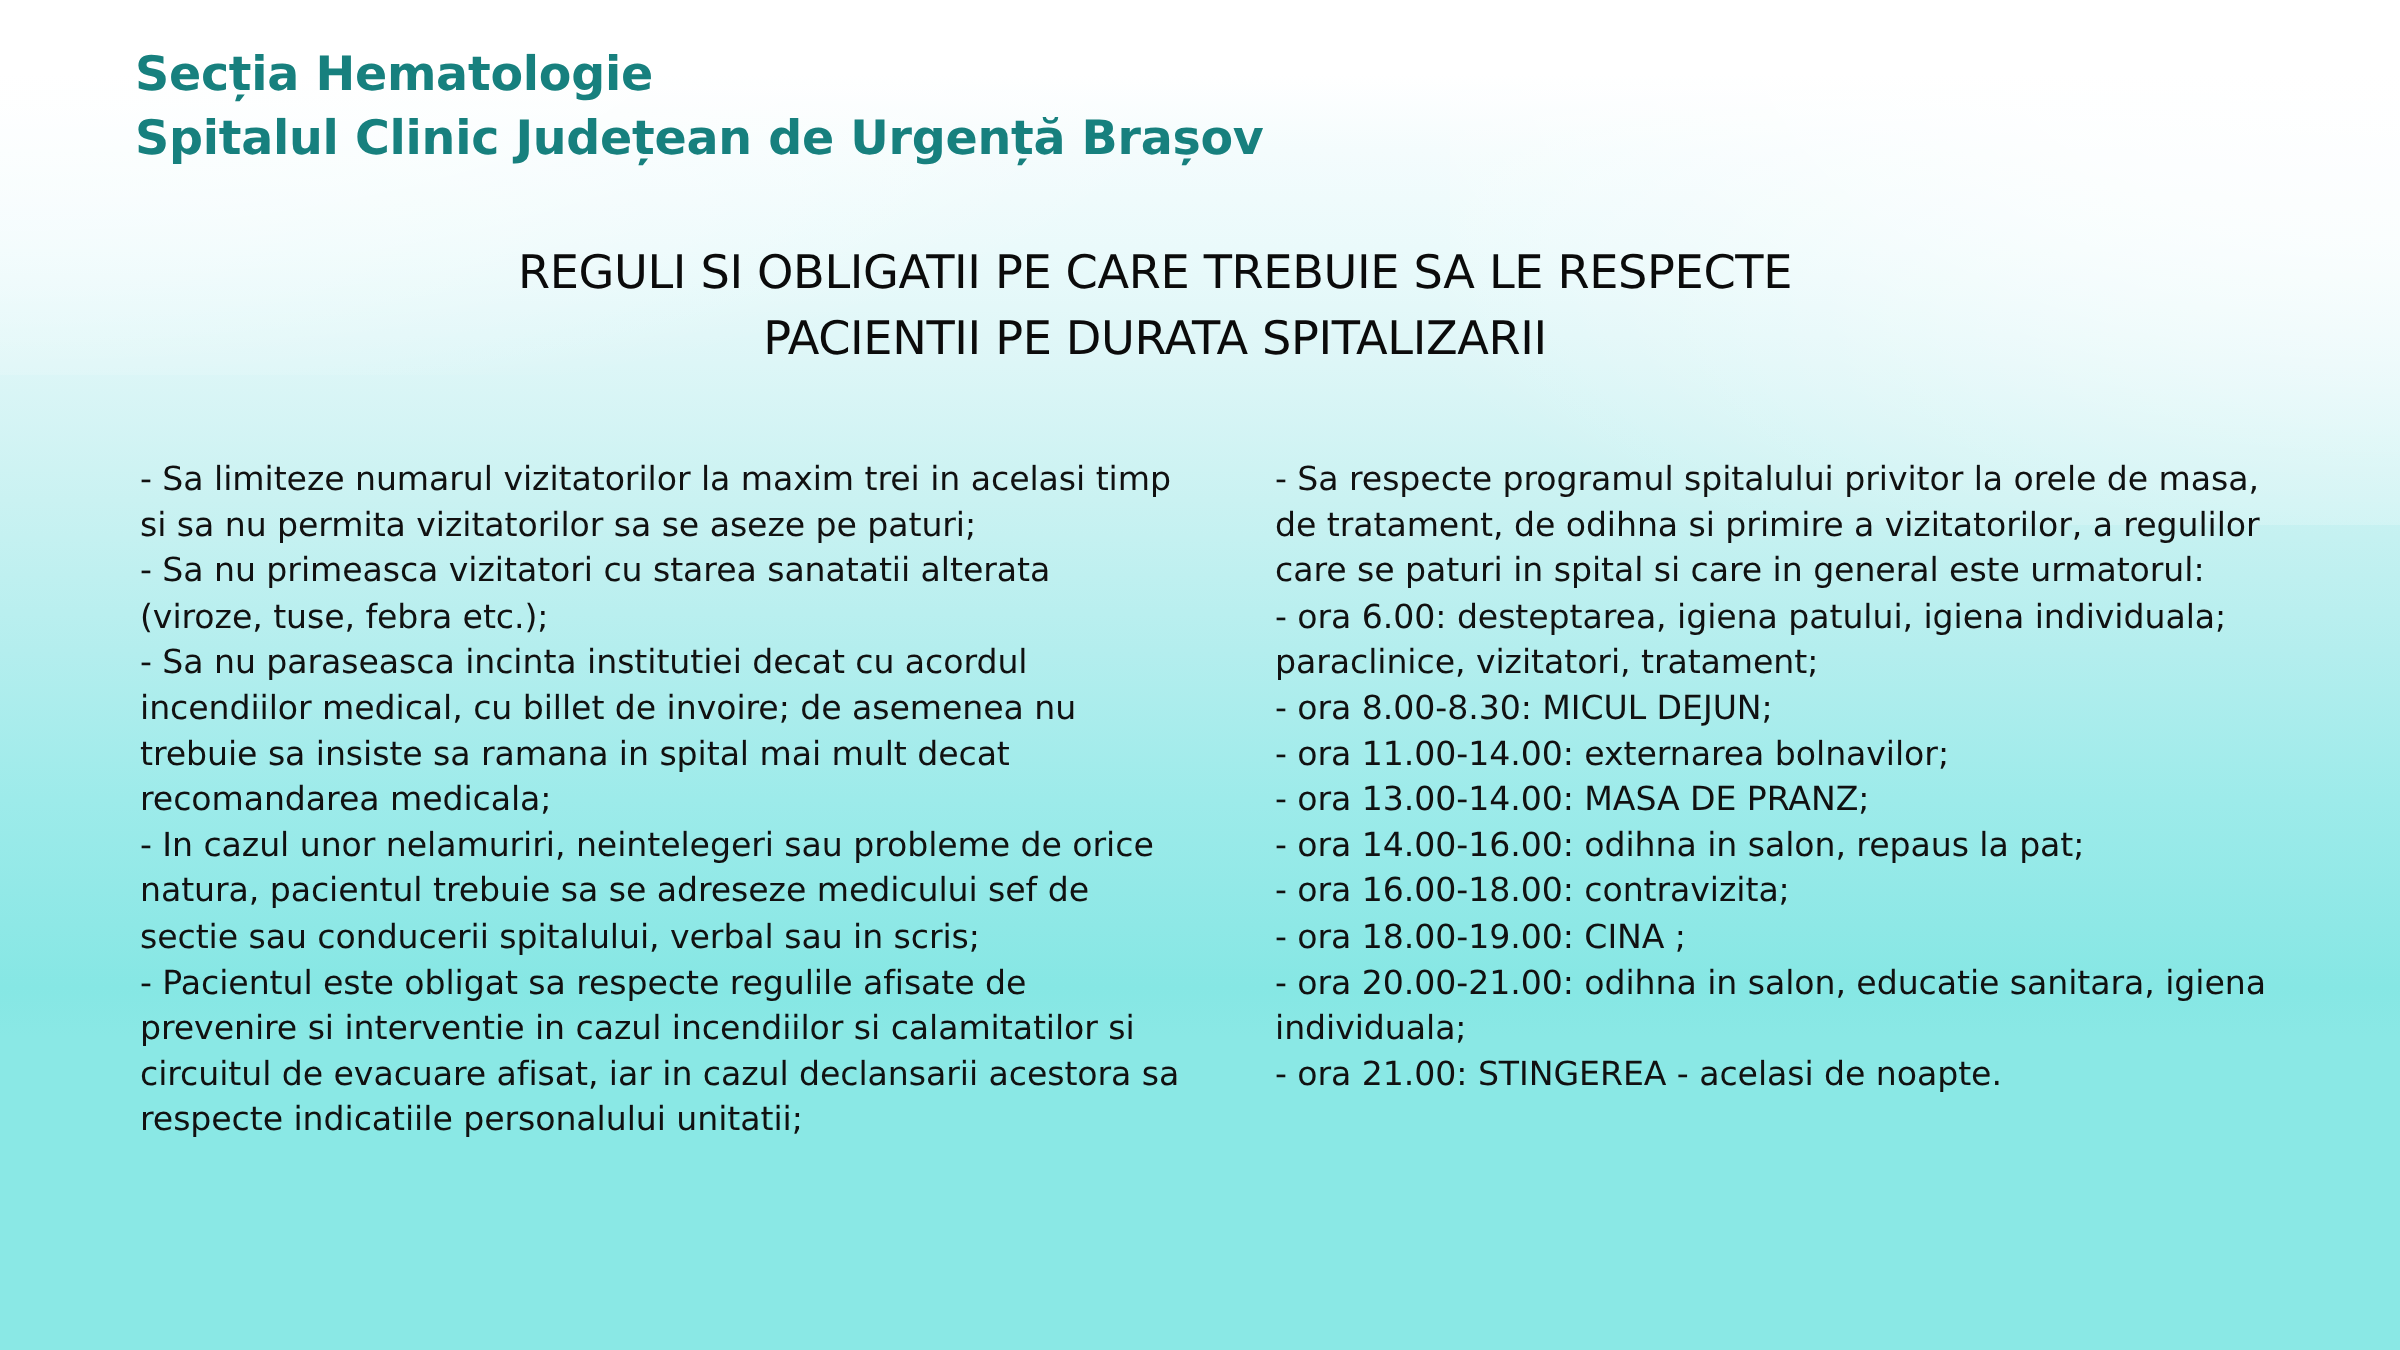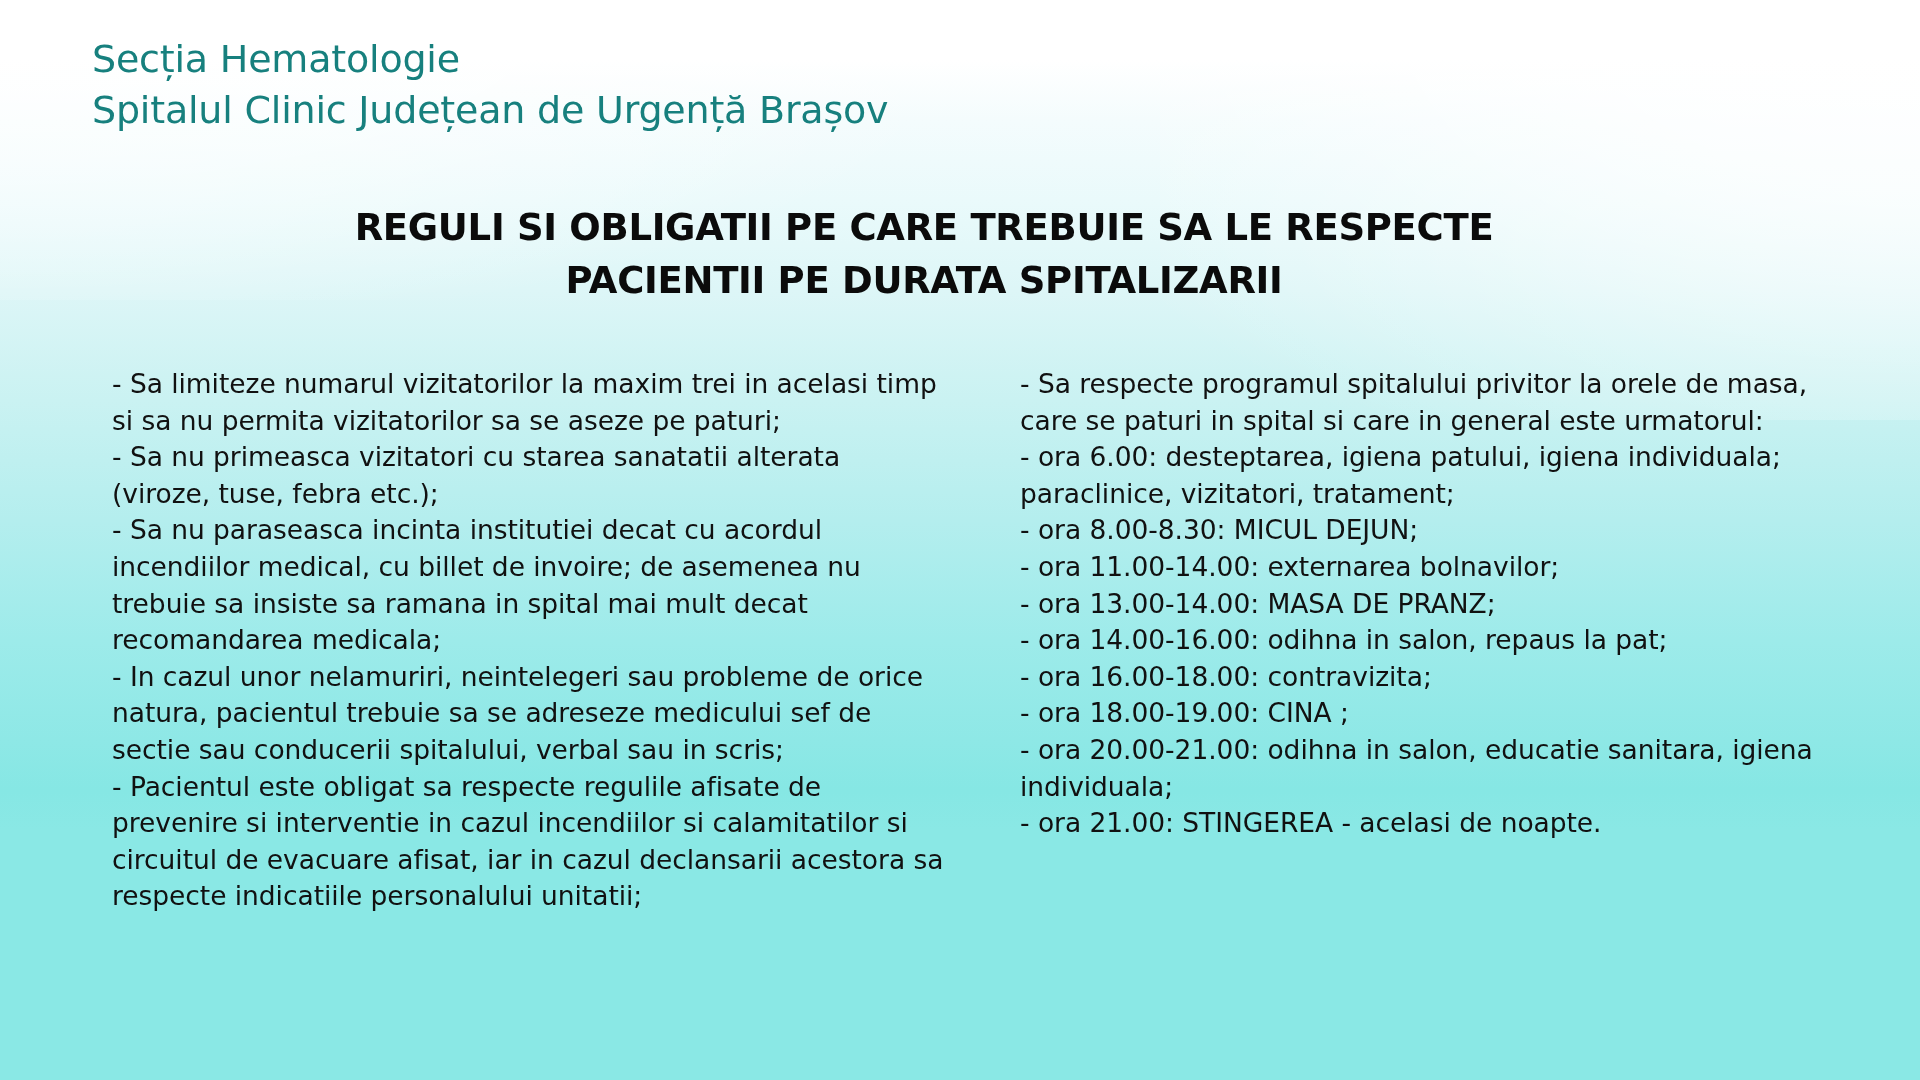--- a/index.html
+++ b/index.html
@@ -64,44 +64,44 @@
     background: radial-gradient(ellipse at 0% 0%,
                 rgba(255,255,255,0.90) 0%,
                 rgba(255,255,255,0.55) 40%,
                 rgba(255,255,255,0.00) 80%);
     pointer-events: none;
   }
 
   
   #org-heading {
     position: absolute;
-    left: 92px;
+    left: 108px;
     top: 34px;
     z-index: 4;
     color: #17807E;
     font-family: "DejaVu Sans", sans-serif;
-    font-weight: normal;
+    font-weight: bold;
     font-size: 38px;
     line-height: 1.33;
     letter-spacing: -0.2px;
     white-space: nowrap;
   }
   #org-heading .line { display: block; }
 
   
   #main-title {
     position: absolute;
     left: 0;
     right: 0;
-    top: 202px;
+    top: 192px;
     z-index: 4;
     text-align: center;
     color: #0B0B0B;
     font-family: "DejaVu Sans", sans-serif;
-    font-weight: bold;
+    font-weight: normal;
     font-size: 37px;
     line-height: 1.42;
     letter-spacing: -0.3px;
     padding-right: 72px;
     box-sizing: border-box;
   }
   #main-title .line { display: block; white-space: nowrap; }
 
   
   #columns {
@@ -157,20 +157,21 @@
       <span class="tline">natura, pacientul trebuie sa se adreseze medicului sef de</span>
       <span class="tline">sectie sau conducerii spitalului, verbal sau in scris;</span>
       <span class="tline">- Pacientul este obligat sa respecte regulile afisate de</span>
       <span class="tline">prevenire si interventie in cazul incendiilor si calamitatilor si</span>
       <span class="tline">circuitul de evacuare afisat, iar in cazul declansarii acestora sa</span>
       <span class="tline">respecte indicatiile personalului unitatii;</span>
     </div>
 
     <div class="column" id="column-right">
       <span class="tline">- Sa respecte programul spitalului privitor la orele de masa,</span>
+      <span class="tline">de tratament, de odihna si primire a vizitatorilor, a regulilor</span>
       <span class="tline">care se paturi in spital si care in general este urmatorul:</span>
       <span class="tline">- ora 6.00: desteptarea, igiena patului, igiena individuala;</span>
       <span class="tline">paraclinice, vizitatori, tratament;</span>
       <span class="tline">- ora 8.00-8.30: MICUL DEJUN;</span>
       <span class="tline">- ora 11.00-14.00: externarea bolnavilor;</span>
       <span class="tline">- ora 13.00-14.00: MASA DE PRANZ;</span>
       <span class="tline">- ora 14.00-16.00: odihna in salon, repaus la pat;</span>
       <span class="tline">- ora 16.00-18.00: contravizita;</span>
       <span class="tline">- ora 18.00-19.00: CINA ;</span>
       <span class="tline">- ora 20.00-21.00: odihna in salon, educatie sanitara, igiena</span>

